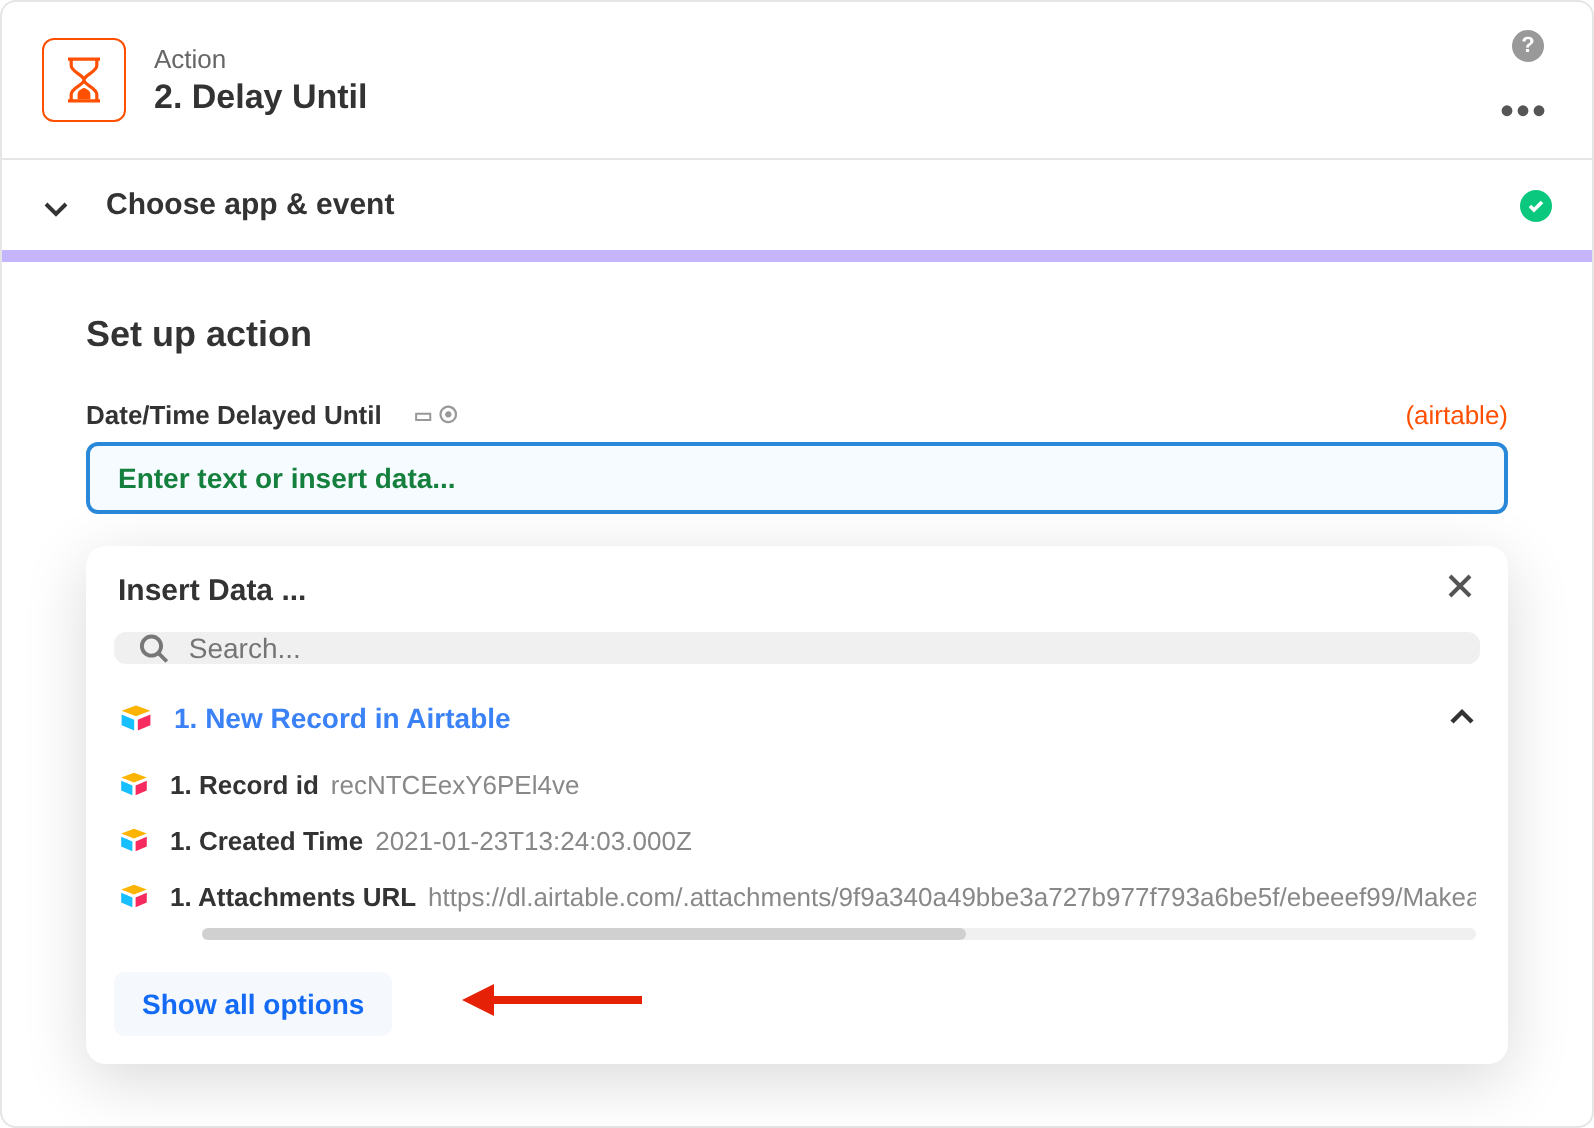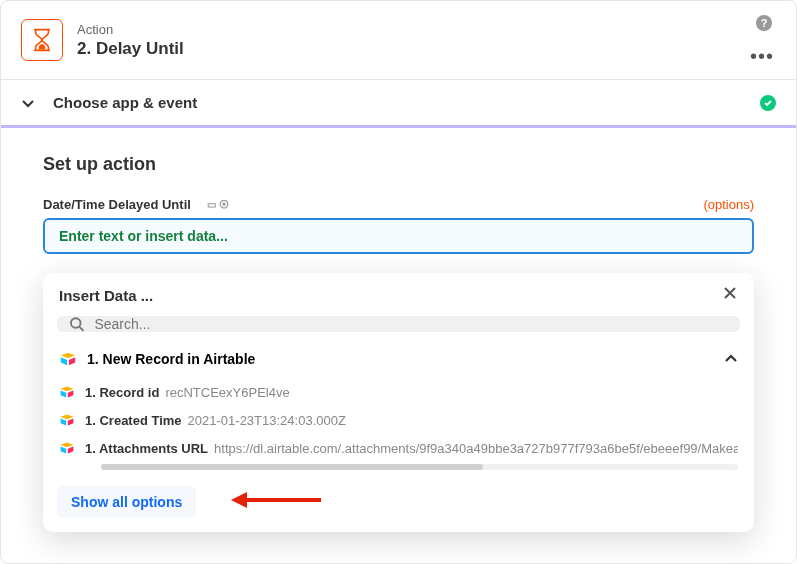--- a/index.html
+++ b/index.html
@@ -75,23 +75,23 @@
       position: absolute;
       top: 44px;
       right: 22px;
       color: #555;
       font-size: 20px;
       letter-spacing: 1px;
       cursor: pointer;
     }
     .section-header {
       display: flex;
-      align-items: center;
+      align-items: flex-end;
       padding: 14px 20px;
-      border-bottom: 3px solid #c4b5fd;
+      border-bottom: 6px solid #c4b5fd;
       cursor: pointer;
     }
     .chevron-down {
       margin-right: 18px;
       color: #333;
     }
     .section-title {
       font-size: 15px;
       font-weight: 700;
       color: #333;
@@ -204,21 +204,21 @@
     }
     .source-icon {
       width: 18px;
       height: 18px;
       margin-right: 10px;
       flex-shrink: 0;
     }
     .source-label {
       font-size: 14px;
       font-weight: 700;
-      color: #000000;
+      color: #3b82f6;
       flex: 1;
     }
     .chevron-up {
       color: #333;
     }
     .data-item {
       display: flex;
       align-items: center;
       padding: 6px 16px;
       cursor: pointer;
@@ -304,21 +304,21 @@
     </div>
   </div>
 
   <div class="content">
     <div class="setup-title">Set up action</div>
     <div class="field-row">
       <div class="field-label">
         <span>Date/Time Delayed Until</span>
         <span class="field-label-icons">▭ ⦿</span>
       </div>
-      <div class="required-tag">(options)</div>
+      <div class="required-tag">(airtable)</div>
     </div>
     <div class="input-box">
       <span class="input-placeholder">Enter text or insert data...</span>
     </div>
   </div>
 
   <div class="dropdown-panel">
     <div class="dropdown-header">
       <div class="dropdown-title">Insert Data ...</div>
       <div class="close-btn">

